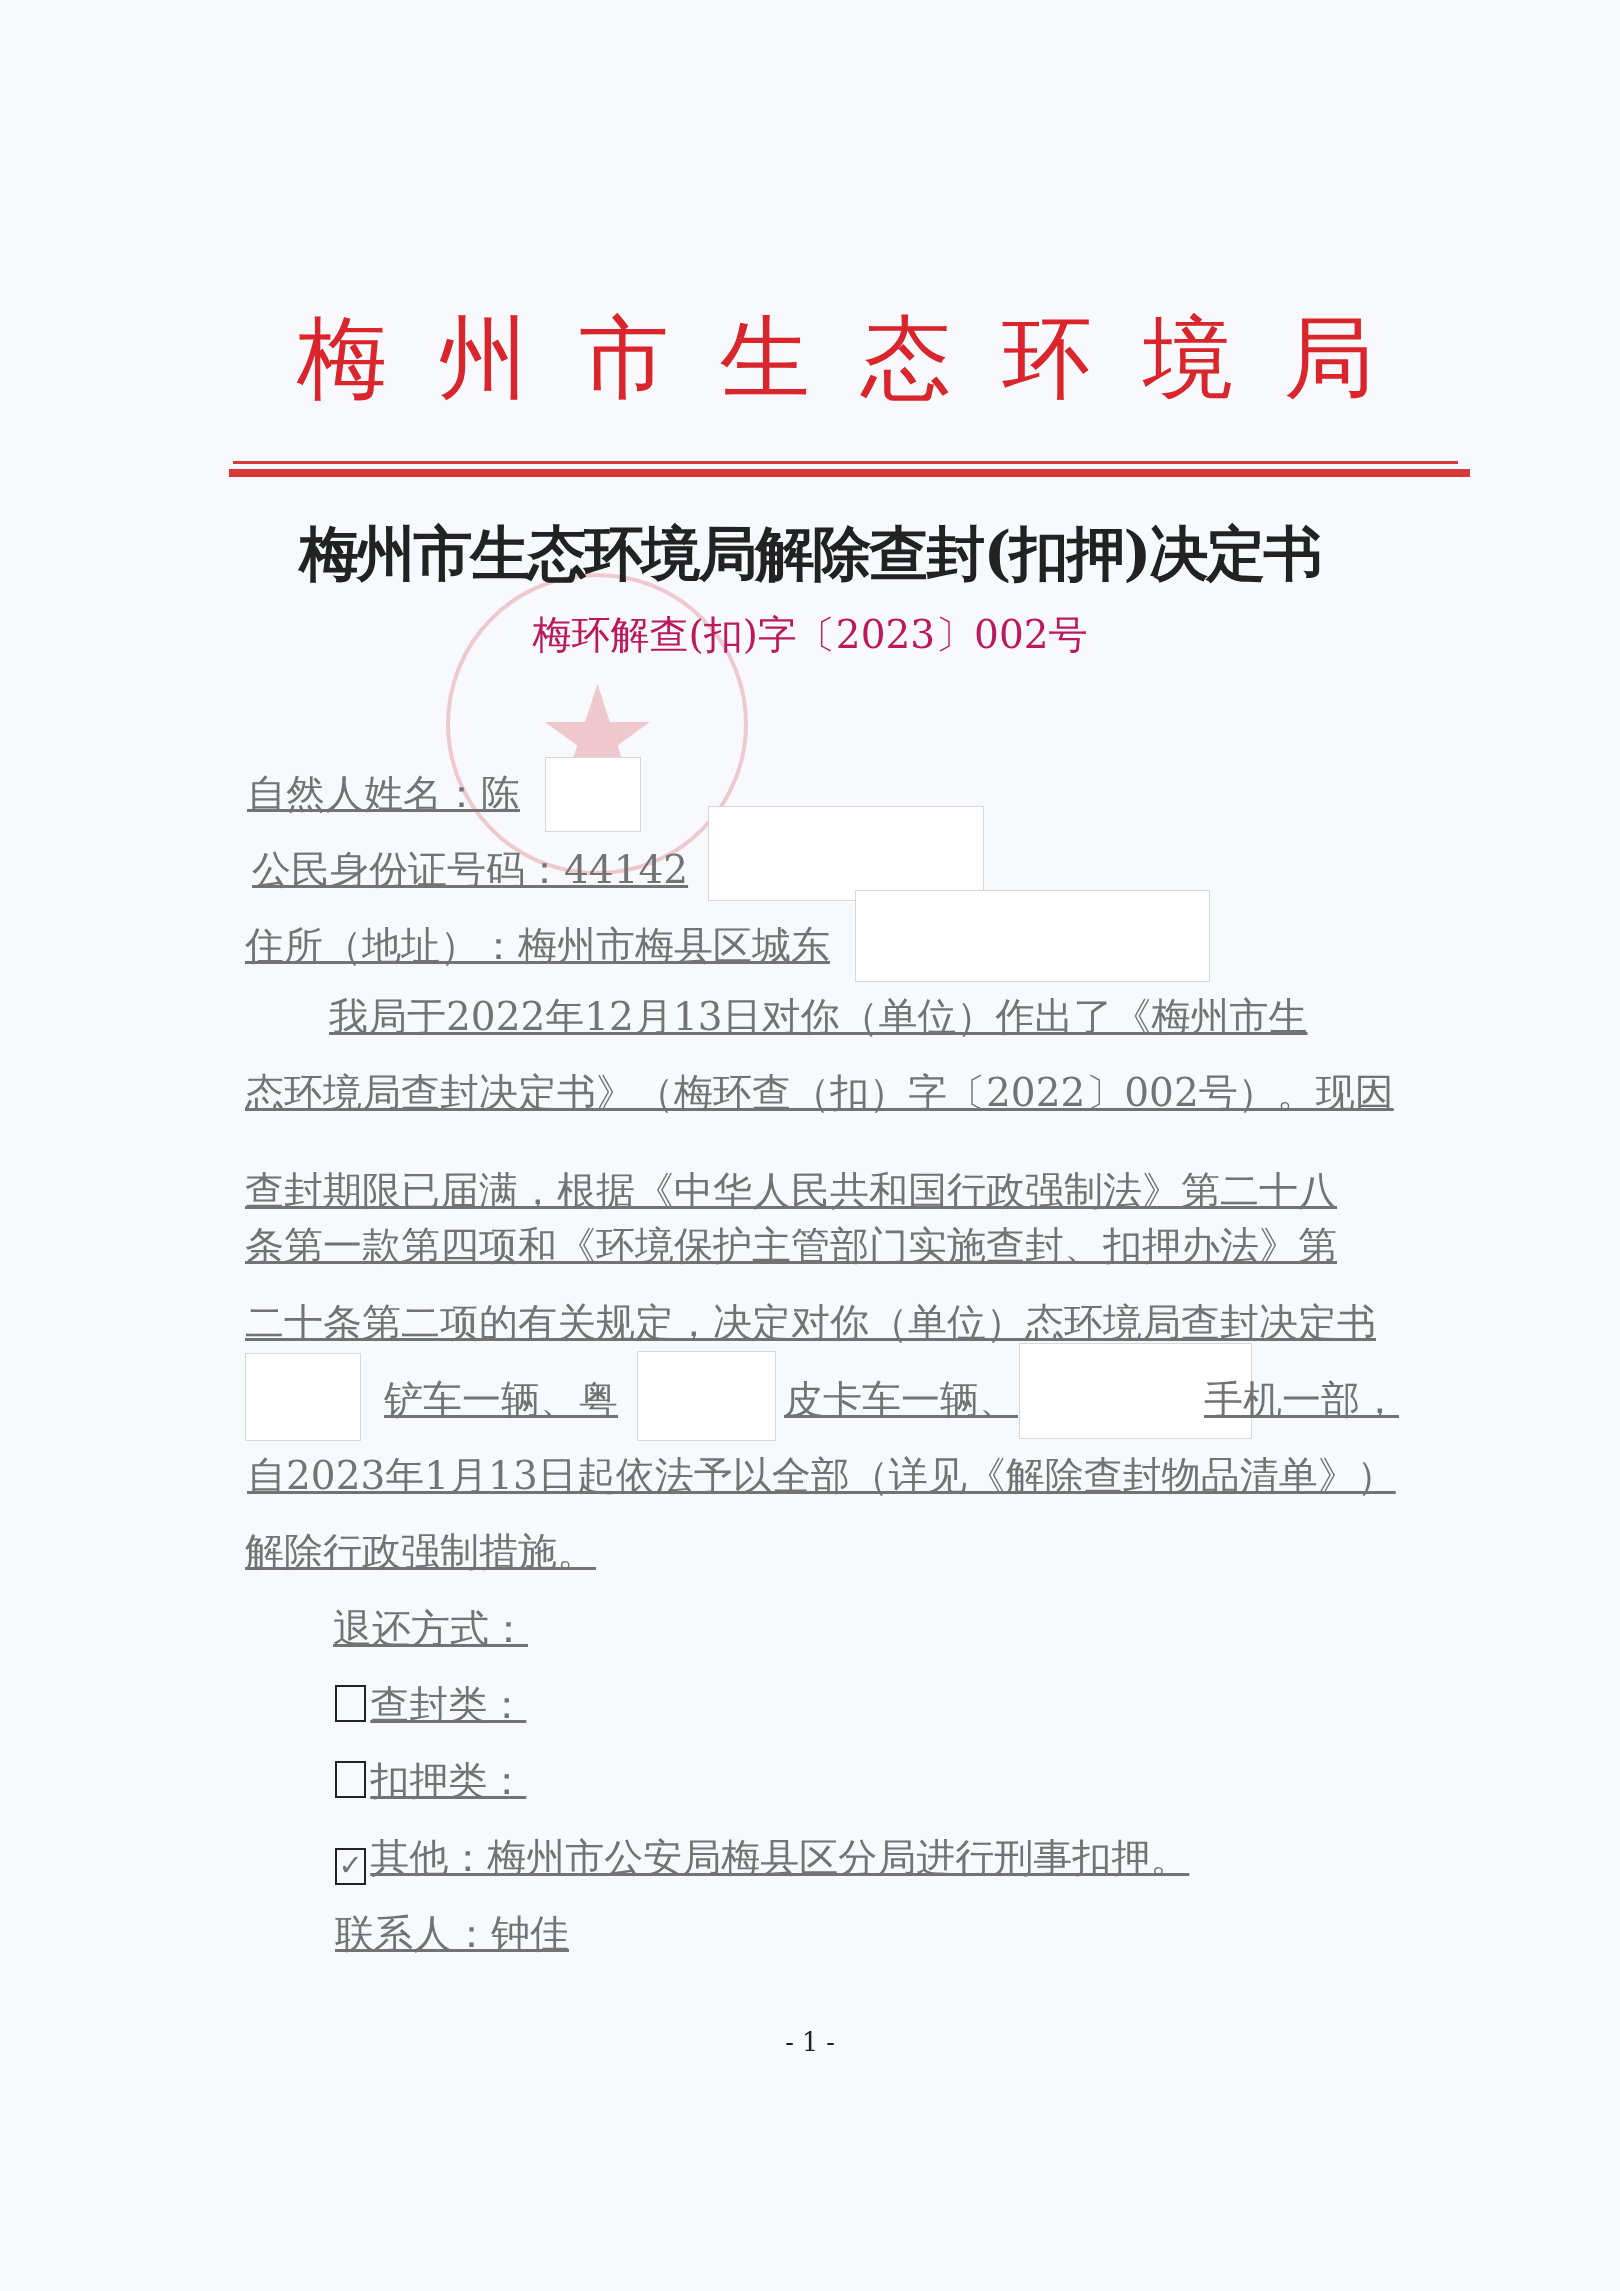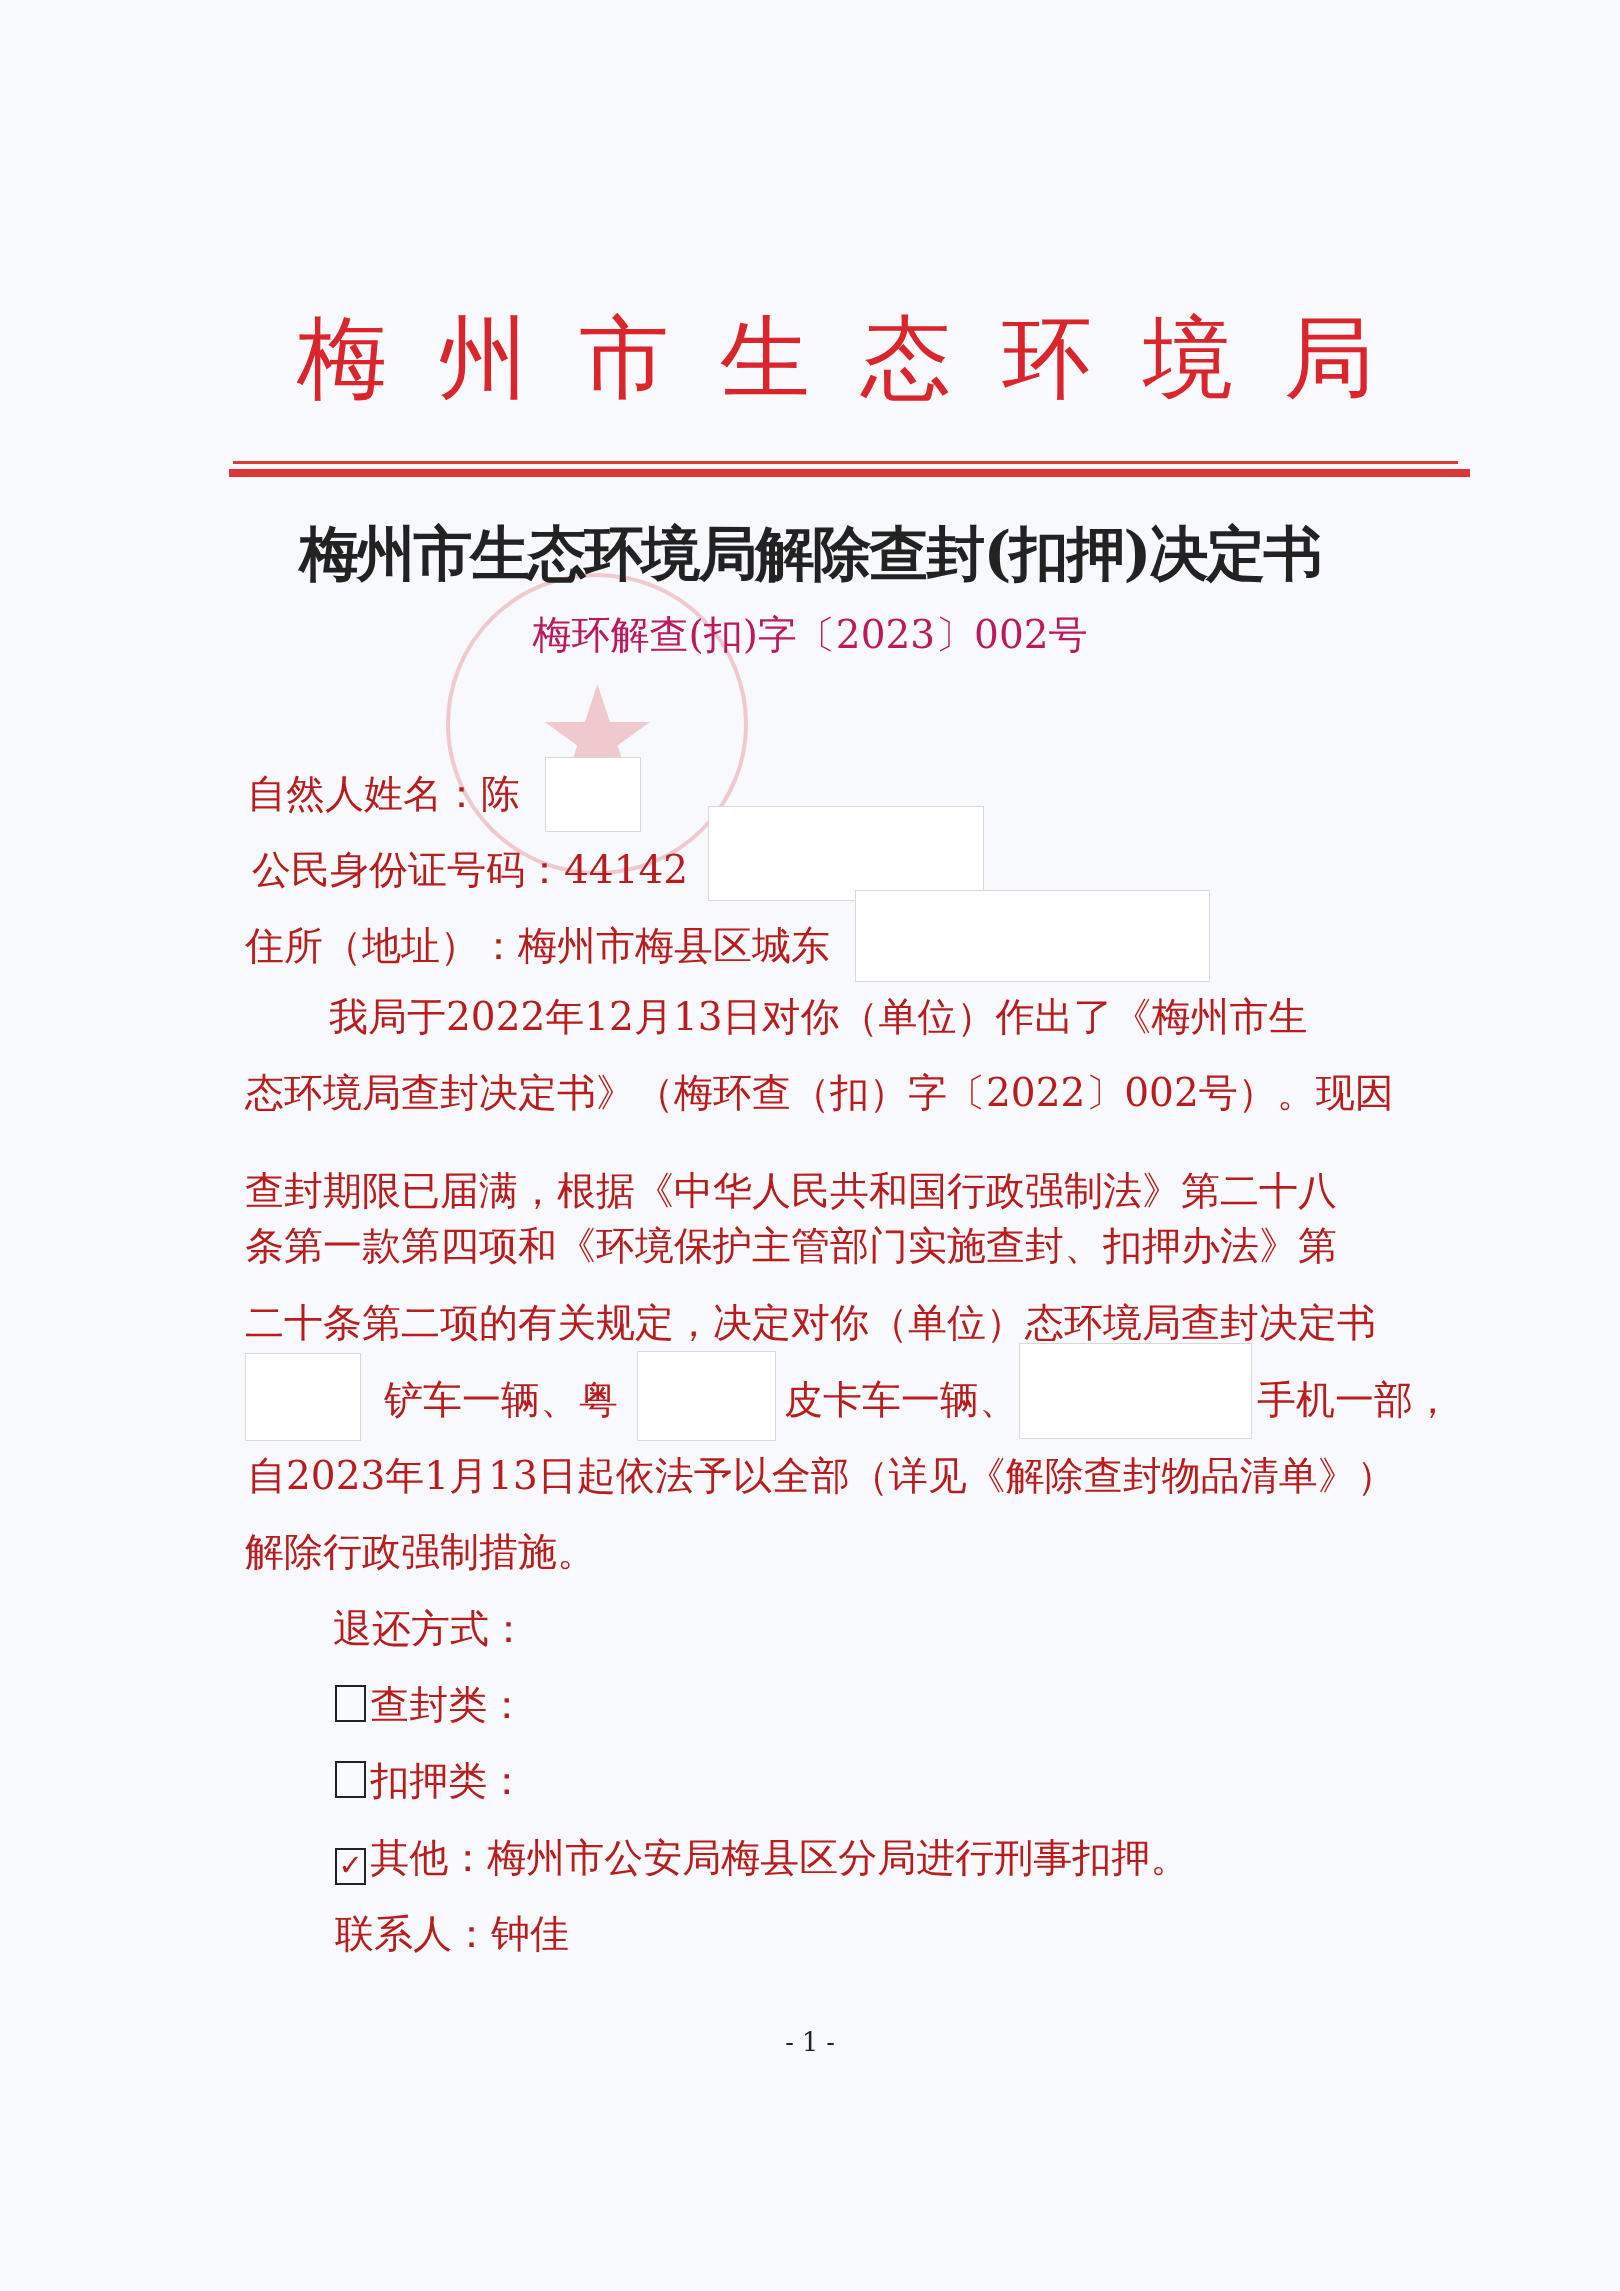--- a/index.html
+++ b/index.html
@@ -31,21 +31,21 @@
   .seal {
     left: 446px; top: 573px; width: 294px; height: 294px;
     border-radius: 50%; border: 4.9px solid rgba(220,60,70,0.28);
     opacity: 0.9;
   }
   .seal-star {
     left: 529px; top: 667px; width: 137px; height: 137px;
     color: rgba(220,60,70,0.25); font-size: 137px; line-height: 137px; text-align: center;
   }
   .line {
-    font-size: 39px; line-height: 49px; white-space: nowrap; color: #b91c1c;
+    font-size: 39px; line-height: 49px; white-space: nowrap; color: #737373; text-decoration: underline;
   }
   .redact {
     background: #ffffff; border: 1px solid #d8d8d8;
   }
   .checkbox {
     display: inline-block; width: 27.4px; height: 33px; border: 2px solid #222;
     vertical-align: -3.9px; margin-right: 3.9px; text-align: center;
     font-size: 29px; line-height: 31px; font-family: "DejaVu Sans", sans-serif;
   }
   .page-num {
@@ -85,21 +85,21 @@
 <div class="abs line" style="left:245px; top:1068px;">态环境局查封决定书》（梅环查（扣）字〔2022〕002号）。现因</div>
 <div class="abs line" style="left:245px; top:1145px;margin-top:21px;">查封期限已届满，根据《中华人民共和国行政强制法》第二十八</div>
 <div class="abs line" style="left:245px; top:1221px;">条第一款第四项和《环境保护主管部门实施查封、扣押办法》第</div>
 <div class="abs line" style="left:245px; top:1298px;">二十条第二项的有关规定，决定对你（单位）态环境局查封决定书</div>
 
 <div class="abs redact" style="left:245px; top:1353px; width:114px; height:86px;"></div>
 <div class="abs line" style="left:384px; top:1375px;">铲车一辆、粤</div>
 <div class="abs redact" style="left:637px; top:1351px; width:137px; height:88px;"></div>
 <div class="abs line" style="left:784px; top:1375px;">皮卡车一辆、</div>
 <div class="abs redact" style="left:1019px; top:1343px; width:231px; height:94px;"></div>
-<div class="abs line" style="left:1257px; top:1375px;text-align:right;">手机一部，</div>
+<div class="abs line" style="left:1204px; top:1375px;text-align:right;">手机一部，</div>
 
 <div class="abs line" style="left:247px; top:1451px;">自2023年1月13日起依法予以全部（详见《解除查封物品清单》）</div>
 <div class="abs line" style="left:245px; top:1527px;">解除行政强制措施。</div>
 
 <div class="abs line" style="left:333px; top:1604px;">退还方式：</div>
 
 <div class="abs line" style="left:335px; top:1680px;">
   <span class="checkbox"></span><span>查封类：</span>
 </div>
 <div class="abs line" style="left:335px; top:1756px;">

